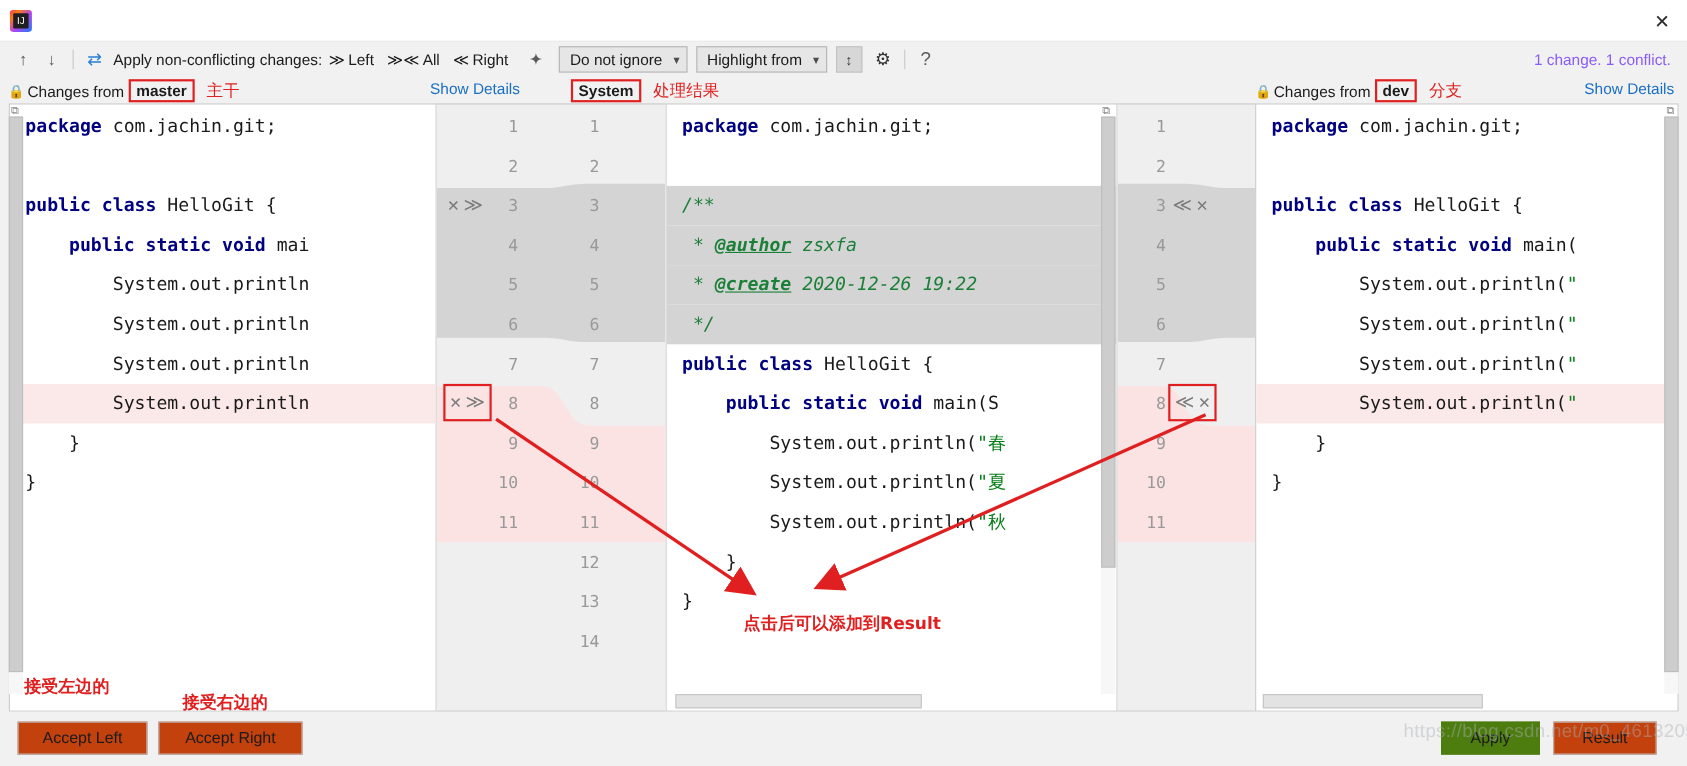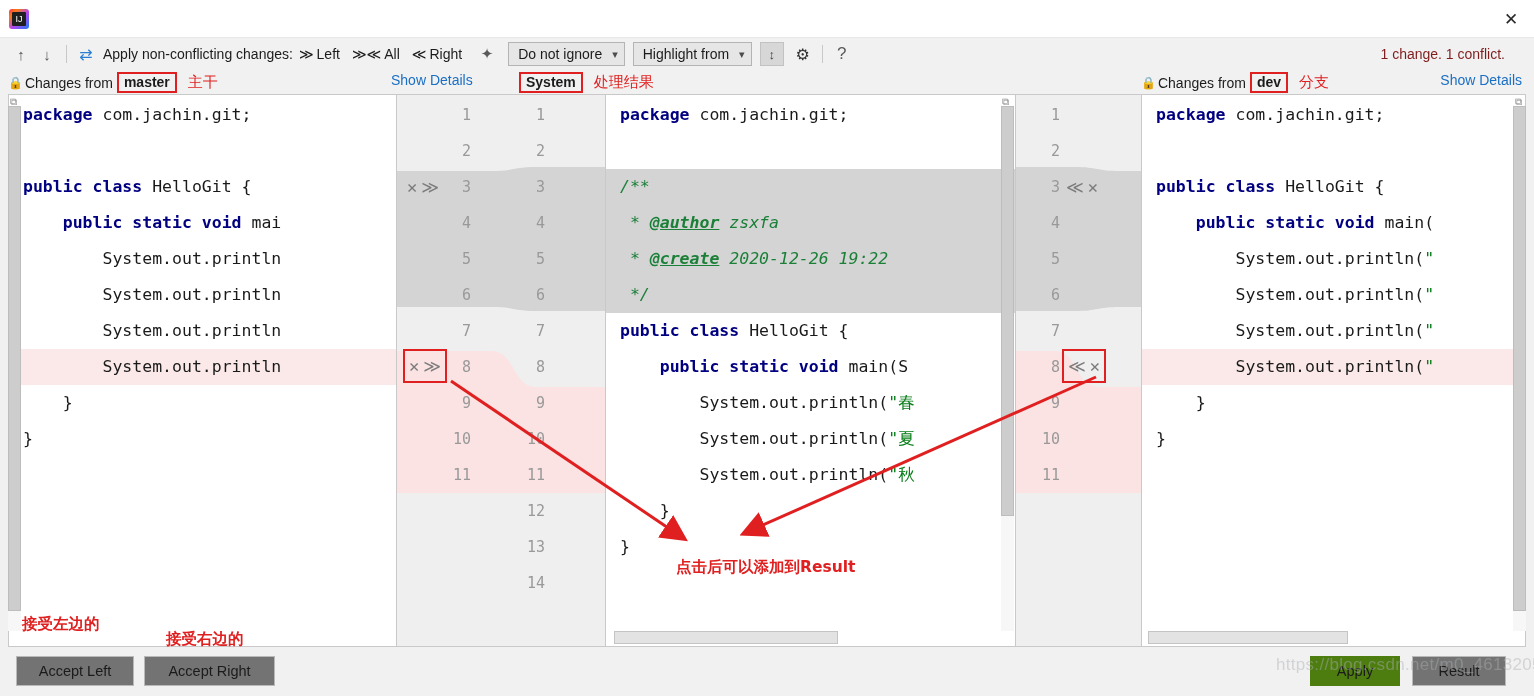--- a/index.html
+++ b/index.html
@@ -59,22 +59,22 @@
     display: flex; align-items: center; padding: 0 6px 0 9px; gap: 10px;
     font-size: 14px; color: #1b1b1b; cursor: pointer; white-space: nowrap;
   }
   .combo .caret { font-size: 11px; color: #4c4c4c; }
   .tb-toggle {
     width: 24px; height: 24px; background: #d7d7d7; border: 1px solid #c2c2c2;
     display: flex; align-items: center; justify-content: center; cursor: pointer;
     font-size: 13px; color: #3c3c3c;
   }
   .tb-right {
-    position: absolute; right: 29px; top: 0; height: 32px;
-    display: flex; align-items: center; font-size: 14px; color: #7f1d1d; text-align: right;
+    position: absolute; right: 15px; top: 0; height: 32px;
+    display: flex; align-items: center; font-size: 14px; color: #8b5cf6; text-align: right;
   }
 
   
   .headerrow {
     position: absolute; left: 0; top: 70px; width: 1534px; height: 24px;
     background: #f1f1f1; font-size: 14px; color: #1b1b1b;
   }
   .hdr-left  { position: absolute; left: 8px;   top: 2px; display: flex; align-items: center; }
   .hdr-res   { position: absolute; left: 519px; top: 2px; display: flex; align-items: center; }
   .hdr-right { position: absolute; left: 1141px; top: 2px; display: flex; align-items: center; }
@@ -147,21 +147,21 @@
     position: absolute; color: #e02020; font-weight: bold; font-size: 15.5px;
     font-family: "DejaVu Sans", sans-serif; z-index: 41; white-space: nowrap;
   }
 
   
   .footer {
     position: absolute; left: 0; top: 647px; width: 1534px; height: 49px;
     background: #f1f1f1;
   }
   .btn {
-    position: absolute; top: 9px; height: 30px; background: #737373;
+    position: absolute; top: 9px; height: 30px; background: #c2410c;
     border: 1px solid #b9b9b9; font-size: 14.5px; color: #1b1b1b;
     font-family: "Liberation Sans", sans-serif; cursor: pointer;
   }
   .btn-apply {
     background: #4d7c0f; border: 2px solid #4d7c0f;
   }
   .watermark {
     position: absolute; left: 1276px; top: 655px; font-size: 17px;
     color: rgba(170,175,180,0.45); font-family: "Liberation Sans", sans-serif;
     z-index: 30; white-space: nowrap; letter-spacing: 0.3px;

